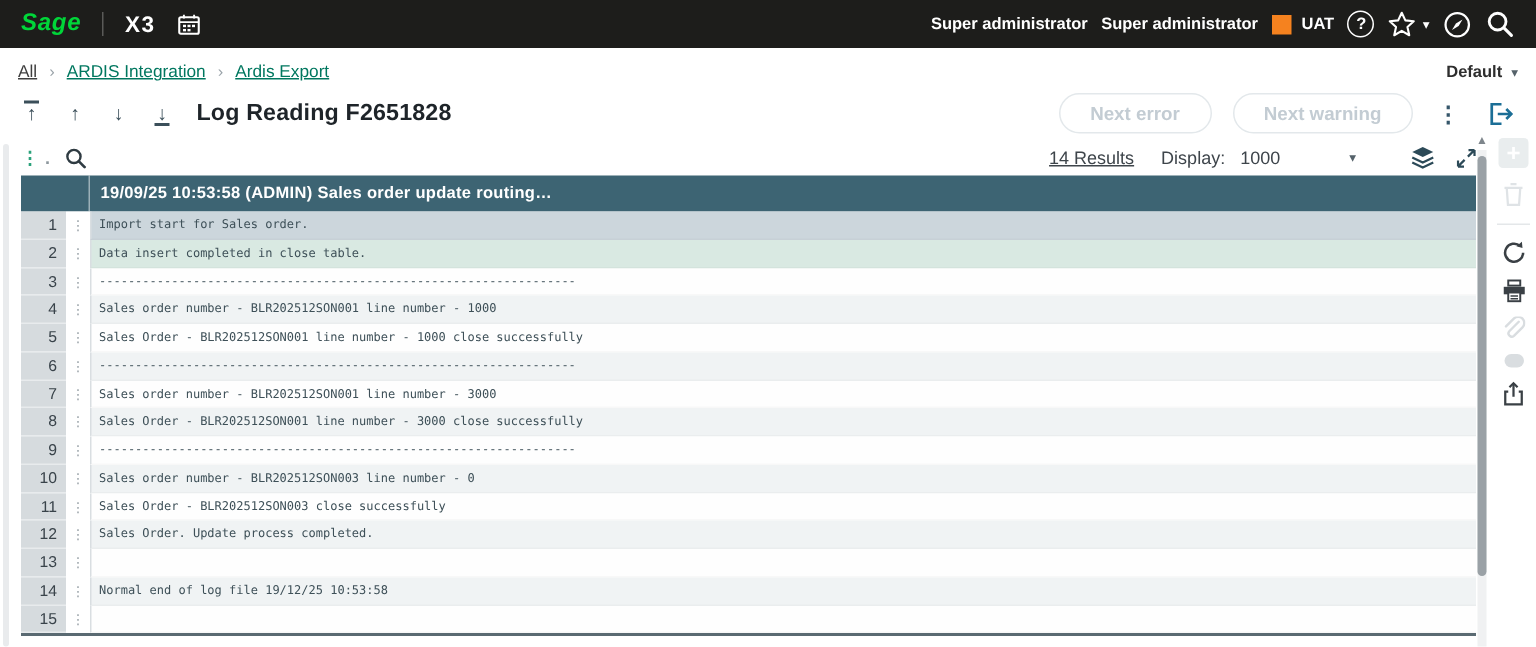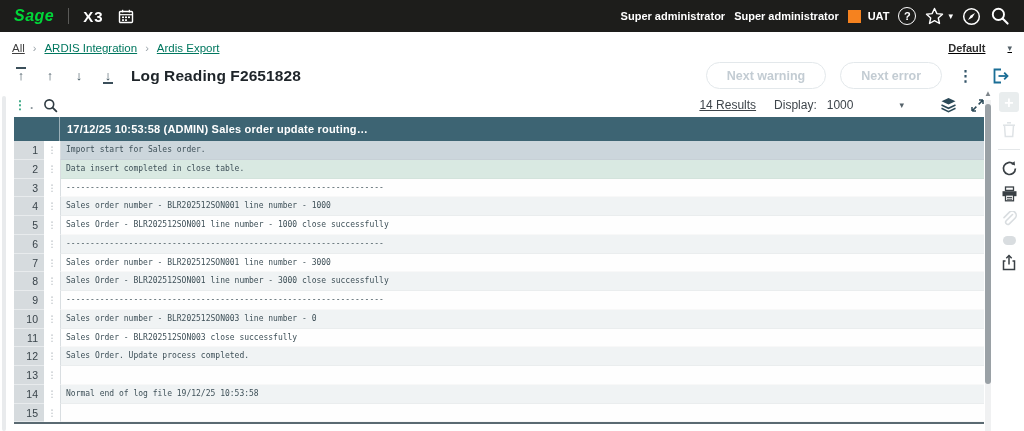--- a/index.html
+++ b/index.html
@@ -39,21 +39,21 @@
 
   
   .crumbrow {
     position:absolute; top:32px; left:0; right:0; height:25px;
     display:flex; align-items:center; padding:16px 12px; background:#fff;
     font-size:11.5px;
   }
   .crumb-link { color:var(--link-green,#00775f); text-decoration:underline; cursor:pointer; }
   .crumb-link.root { color:#3f3f3f; }
   .crumb-sep { color:#9aa3a9; margin:0 8px; font-size:11px; }
-  .view-select { margin-left:auto; display:flex; align-items:center; gap:22px; cursor:pointer;text-decoration:underline; }
+  .view-select { margin-left:auto; display:flex; align-items:center; gap:6px; cursor:pointer; }
   .view-select .lbl { font-size:11px; color:#2e2e2e; font-weight:600; }
   .caret-d { font-size:9px; color:#55626a; }
 
   
   .pagehead {
     position:absolute; top:57px; left:0; right:0; height:37px;
     display:flex; align-items:center; padding:0 14px;
   }
   .navarrows { display:flex; align-items:center; gap:15px; color:#3b4f5a; }
   .navarrow {
@@ -211,22 +211,22 @@
 
 <div class="pagehead">
   <div class="navarrows">
     <span class="navarrow bar-top"><span>↑</span></span>
     <span class="navarrow">↑</span>
     <span class="navarrow">↓</span>
     <span class="navarrow bar-bot"><span>↓</span></span>
   </div>
   <h1 class="page-title">Log Reading F2651828</h1>
   <div class="pagehead-right">
+    <button class="pill-btn">Next error</button>
     <button class="pill-btn">Next warning</button>
-    <button class="pill-btn">Next error</button>
     <span class="kebab-dark">⋮</span>
     <span class="icon-btn">
       <svg width="21" height="20" viewBox="0 0 21 20">
           <path d="M12 3.5 H5.5 V16.5 H12" fill="none" stroke="var(--exit-blue,#1b6e96)" stroke-width="1.8"></path>
           <line x1="9.5" y1="10" x2="18.5" y2="10" stroke="var(--exit-blue,#1b6e96)" stroke-width="1.8"></line>
           <path d="M15.2 6.7 L18.5 10 L15.2 13.3" fill="none" stroke="var(--exit-blue,#1b6e96)" stroke-width="1.8"></path>
         </svg>
     </span>
   </div>
 </div>
@@ -259,21 +259,21 @@
           <path d="M7.6 5.4 L12 1 M12 1 h-4 M12 1 v4" fill="none" stroke="#2c4a58" stroke-width="1.5"></path>
           <path d="M5.4 7.6 L1 12 M1 12 h4 M1 12 v-4" fill="none" stroke="#2c4a58" stroke-width="1.5"></path>
         </svg>
     </span>
   </div>
 </div>
 
 <div class="logtable">
   <div class="log-header">
     <div class="hc1"></div>
-    <div class="hc2">17/12/25 10:53:58 (ADMIN) Sales order update routing…</div>
+    <div class="hc2">19/09/25 10:53:58 (ADMIN) Sales order update routing…</div>
   </div>
   <div>
       <div class="log-row style-selected">
     <div class="num-cell">1</div>
     <div class="dots-cell">⋮</div>
     <div class="log-cell">Import start for Sales order.</div>
   </div>
       <div class="log-row style-success">
     <div class="num-cell">2</div>
     <div class="dots-cell">⋮</div>

